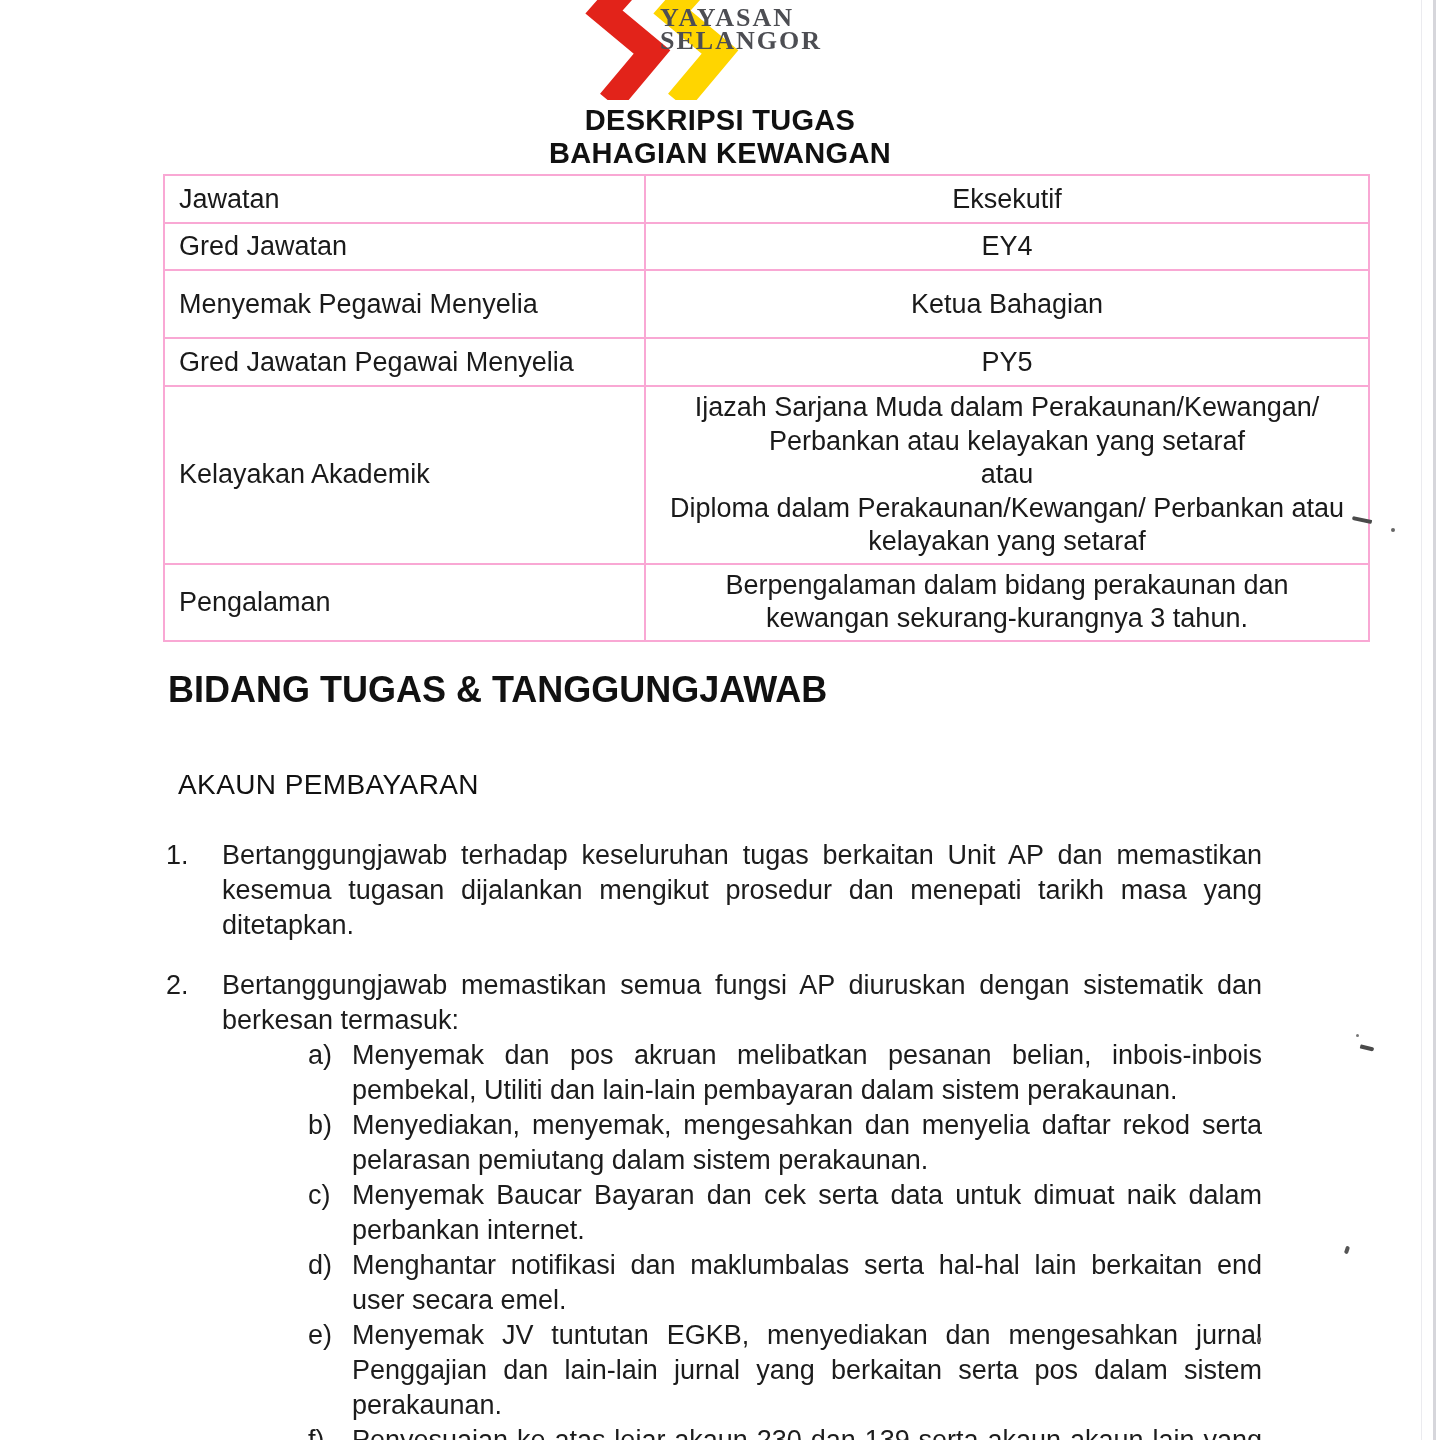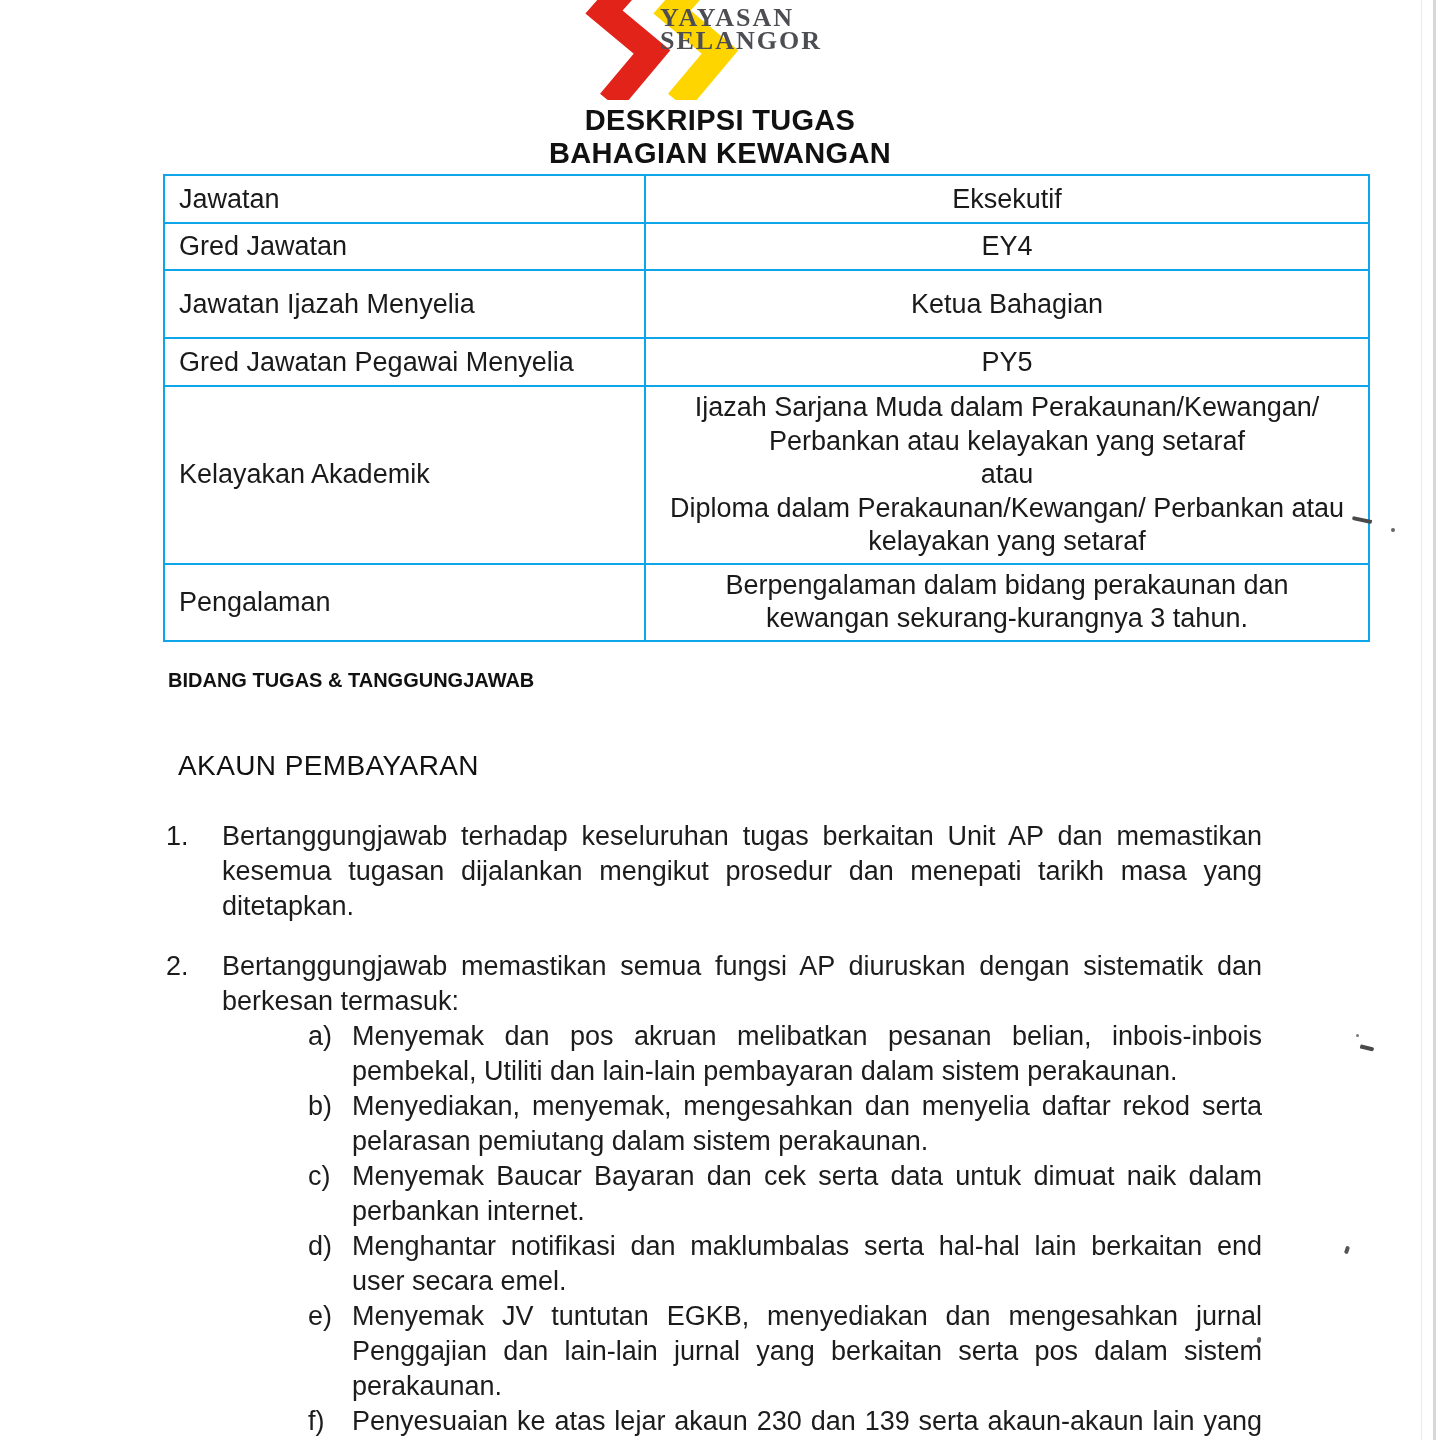--- a/index.html
+++ b/index.html
@@ -19,31 +19,31 @@
   }
   
   .doc-title{
     text-align:center;font-weight:bold;font-size:29px;line-height:33px;
     margin-top:4px;letter-spacing:.3px;color:#111;
   }
   
   .tbl-wrap{margin:4px 0 0 163px;width:1145px;}
   table.spec{border-collapse:collapse;width:1145px;table-layout:fixed;}
   table.spec td{
-    border:2px solid #0ea5e9;font-size:27px;vertical-align:middle;
+    border:2px solid #f9a8d4;font-size:27px;vertical-align:middle;
     padding:0 14px;color:#1a1a1a;
   }
   td.lbl{width:451px;}
   td.val{width:694px;text-align:center;}
   .val.center{text-align:center;}
   .val.multi{white-space:pre-line;line-height:33.5px;padding-top:4px;padding-bottom:4px;}
   tr.r0{height:48px;} tr.r1{height:47px;} tr.r2{height:68px;}
   tr.r3{height:48px;} tr.r4{height:167px;} tr.r5{height:72px;}
   
-  .h-main{font-weight:bold;font-size:20px;margin:27px 0 0 168px;color:#111;}
+  .h-main{font-weight:bold;font-size:36px;margin:27px 0 0 168px;color:#111;}
   .h-sub{font-weight:normal;font-size:28px;margin:58px 0 0 178px;color:#111;letter-spacing:.4px;}
   
   .duties{margin:37px 0 0 166px;width:1096px;}
   .item{display:flex;font-size:27px;line-height:35px;}
   .item + .item{margin-top:25px;}
   .item-num{width:56px;flex:none;}
   .item-text{flex:1;text-align:justify;text-align-last:left;}
   .sublist{margin-left:142px;width:954px;}
   .subitem{display:flex;font-size:27px;line-height:35px;}
   .sub-letter{width:44px;flex:none;}
@@ -92,21 +92,21 @@
     <tbody>
         <tr class="r0">
       <td class="lbl">Jawatan</td>
       <td class="val center">Eksekutif</td>
     </tr>
     <tr class="r1">
       <td class="lbl">Gred Jawatan</td>
       <td class="val center">EY4</td>
     </tr>
     <tr class="r2">
-      <td class="lbl">Jawatan Ijazah Menyelia</td>
+      <td class="lbl">Menyemak Pegawai Menyelia</td>
       <td class="val center">Ketua Bahagian</td>
     </tr>
     <tr class="r3">
       <td class="lbl">Gred Jawatan Pegawai Menyelia</td>
       <td class="val center">PY5</td>
     </tr>
     <tr class="r4">
       <td class="lbl">Kelayakan Akademik</td>
       <td class="val multi">Ijazah Sarjana Muda dalam Perakaunan/Kewangan/
 Perbankan atau kelayakan yang setaraf

